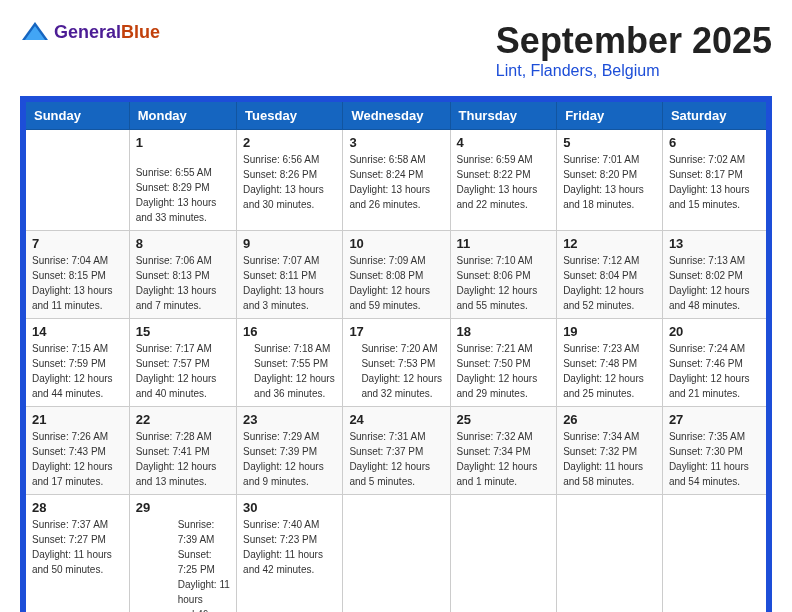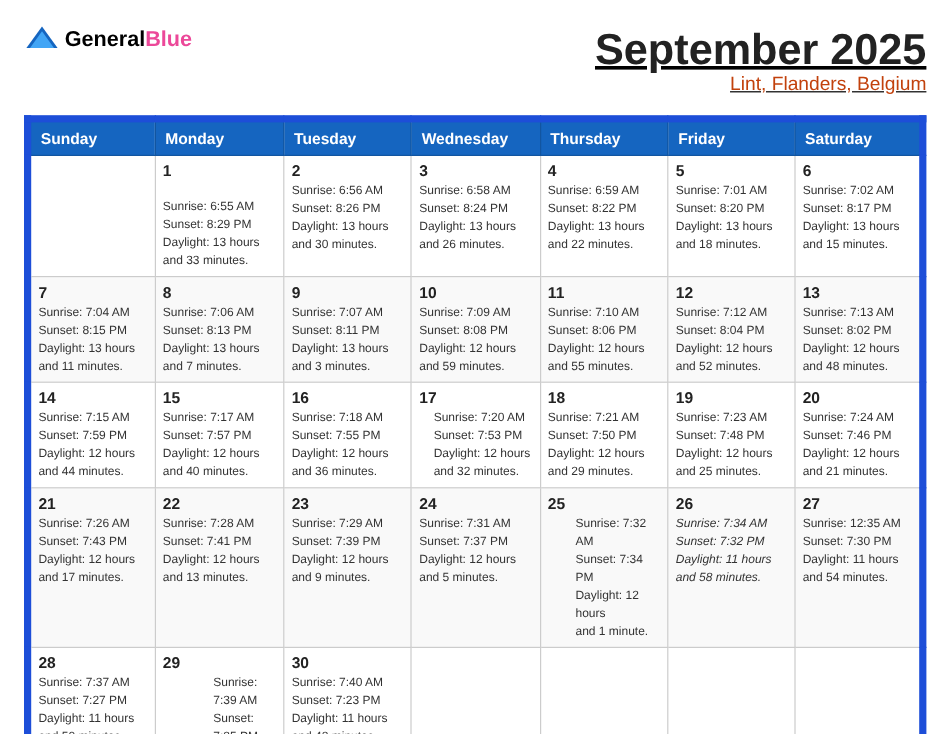--- a/index.html
+++ b/index.html
@@ -19,31 +19,30 @@
     .logo {
       display: flex;
       align-items: center;
       gap: 4px;
     }
     .logo-icon {
       width: 30px;
       height: 24px;
     }
     .title-block {
-      text-align: right;
-      text-decoration: underline;
+      text-align: left;
     }
     .month-title {
       font-size: 36px;
       font-weight: bold;
       color: #222;
     }
     .location-title {
       font-size: 16px;
-      color: #c2410c;
+      color: #1d4ed8;
     }
     .calendar {
       width: 100%;
       border-collapse: collapse;
       border: 6px solid #1d4ed8;
       padding-left: 32px;
     }
     .calendar th {
       background: #1565c0;
       color: #fff;
@@ -87,21 +86,21 @@
 </head>
 <body>
 
 <div class="header">
   <div class="logo">
     <svg class="logo-icon" viewBox="0 0 30 24" xmlns="http://www.w3.org/2000/svg">
       <polygon points="15,2 28,20 2,20" fill="#1565c0"></polygon>
       <polygon points="15,6 25,20 5,20" fill="#42a5f5"></polygon>
     </svg>
     <div>
-      <span style="font-size:18px;font-weight:bold;color:#000000;">General</span><span style="font-size:18px;font-weight:bold;color:#ec4899;">Blue</span>
+      <span style="font-size:18px;font-weight:bold;color:#4c1d95;">General</span><span style="font-size:18px;font-weight:bold;color:#c2410c;">Blue</span>
     </div>
   </div>
   <div class="title-block">
     <div class="month-title">September 2025</div>
     <div class="location-title">Lint, Flanders, Belgium</div>
   </div>
 </div>
 
 <table class="calendar">
   <thead>
@@ -222,21 +221,21 @@
         </td>
         <td>
           <span class="day-number">15</span>
           <div class="day-info" style="white-space: pre-line;">Sunrise: 7:17 AM
 Sunset: 7:57 PM
 Daylight: 12 hours
 and 40 minutes.</div>
         </td>
         <td>
           <span class="day-number">16</span>
-          <div class="day-info" style="white-space: pre-line;">Sunrise: 7:18 AM
+          <div class="day-info" style="white-space: pre-line; margin-left: 11px;">Sunrise: 7:18 AM
 Sunset: 7:55 PM
 Daylight: 12 hours
 and 36 minutes.</div>
         </td>
         <td>
           <span class="day-number">17</span>
           <div class="day-info" style="white-space: pre-line; margin-left: 12px;">Sunrise: 7:20 AM
 Sunset: 7:53 PM
 Daylight: 12 hours
 and 32 minutes.</div>
@@ -287,35 +286,35 @@
         </td>
         <td>
           <span class="day-number">24</span>
           <div class="day-info" style="white-space: pre-line;">Sunrise: 7:31 AM
 Sunset: 7:37 PM
 Daylight: 12 hours
 and 5 minutes.</div>
         </td>
         <td>
           <span class="day-number">25</span>
-          <div class="day-info" style="white-space: pre-line; margin-left: 23px;">Sunrise: 7:32 AM
+          <div class="day-info" style="white-space: pre-line;">Sunrise: 7:32 AM
 Sunset: 7:34 PM
 Daylight: 12 hours
 and 1 minute.</div>
         </td>
         <td>
           <span class="day-number">26</span>
-          <div class="day-info" style="white-space: pre-line; font-style: italic;">Sunrise: 7:34 AM
+          <div class="day-info" style="white-space: pre-line;">Sunrise: 7:34 AM
 Sunset: 7:32 PM
 Daylight: 11 hours
 and 58 minutes.</div>
         </td>
         <td>
           <span class="day-number">27</span>
-          <div class="day-info" style="white-space: pre-line;">Sunrise: 12:35 AM
+          <div class="day-info" style="white-space: pre-line;">Sunrise: 7:35 AM
 Sunset: 7:30 PM
 Daylight: 11 hours
 and 54 minutes.</div>
         </td>
       </tr>
       <tr>
         <td>
           <span class="day-number">28</span>
           <div class="day-info" style="white-space: pre-line;">Sunrise: 7:37 AM
 Sunset: 7:27 PM

